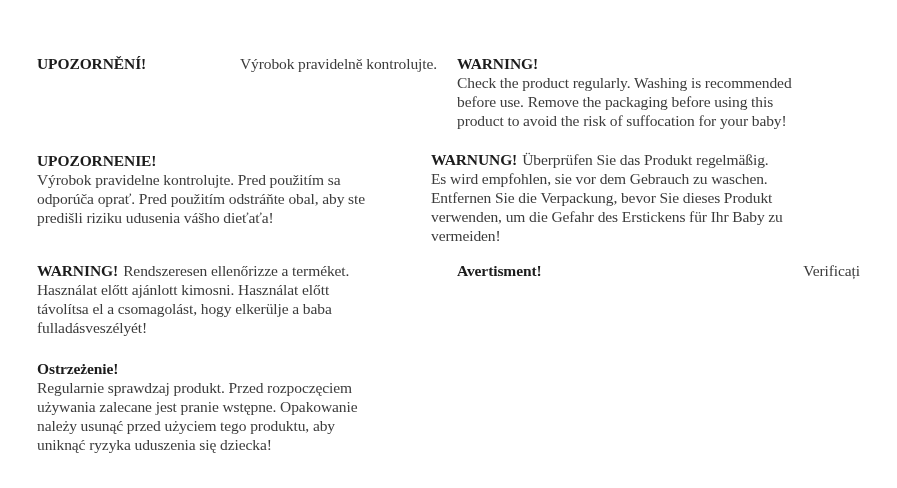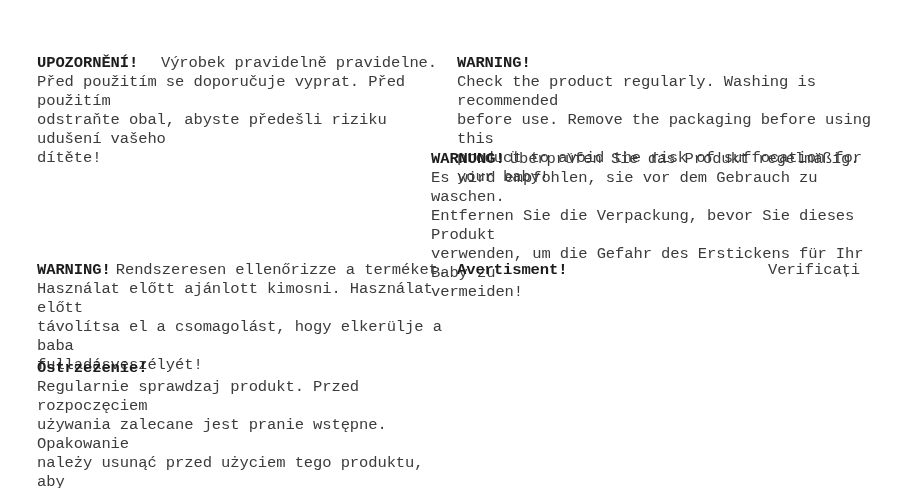--- a/index.html
+++ b/index.html
@@ -6,21 +6,21 @@
     margin: 0;
     padding: 0;
     background: #ffffff;
   }
   .page {
     position: relative;
     width: 897px;
     height: 488px;
     background: #ffffff;
     overflow: hidden;
-    font-family: Liberation Mono, monospace;
+    font-family: Liberation Serif, serif;
     font-size: 15.5px;
     line-height: 19px;
     color: #3b3b3b;
     letter-spacing: -0.1px;
   }
   .block {
     position: absolute;
   }
   .hd {
     font-weight: 700;
@@ -53,27 +53,30 @@
   .blk-ro .first-line { width: 403px; gap: 7px; }
 </style>
 </head>
 <body>
 
 <div class="page">
 
   <div class="block blk-cs">
     <div class="first-line">
       <span class="hd">UPOZORNĚNÍ!</span>
-      <span>Výrobek pravidelně pravidelne.</span>
+      <span>Výrobok pravidelně kontrolujte.</span>
     </div>
-    <div class="body-text">Před použitím se doporučuje vyprat. Před použitím
-odstraňte obal, abyste předešli riziku udušení vašeho
-dítěte!</div>
   </div>
 
+  <div class="block blk-sk">
+    <div class="hd">UPOZORNENIE!</div>
+    <div class="body-text">Výrobok pravidelne kontrolujte. Pred použitím sa
+odporúča oprať. Pred použitím odstráňte obal, aby ste
+predišli riziku udusenia vášho dieťaťa!</div>
+  </div>
 
   <div class="block blk-hu">
     <p class="para"><span class="hd inline">WARNING!</span><span class="body-text">Rendszeresen ellenőrizze a terméket.
 Használat előtt ajánlott kimosni. Használat előtt
 távolítsa el a csomagolást, hogy elkerülje a baba
 fulladásveszélyét!</span></p>
   </div>
 
   <div class="block blk-en">
     <div class="hd">WARNING!</div>

